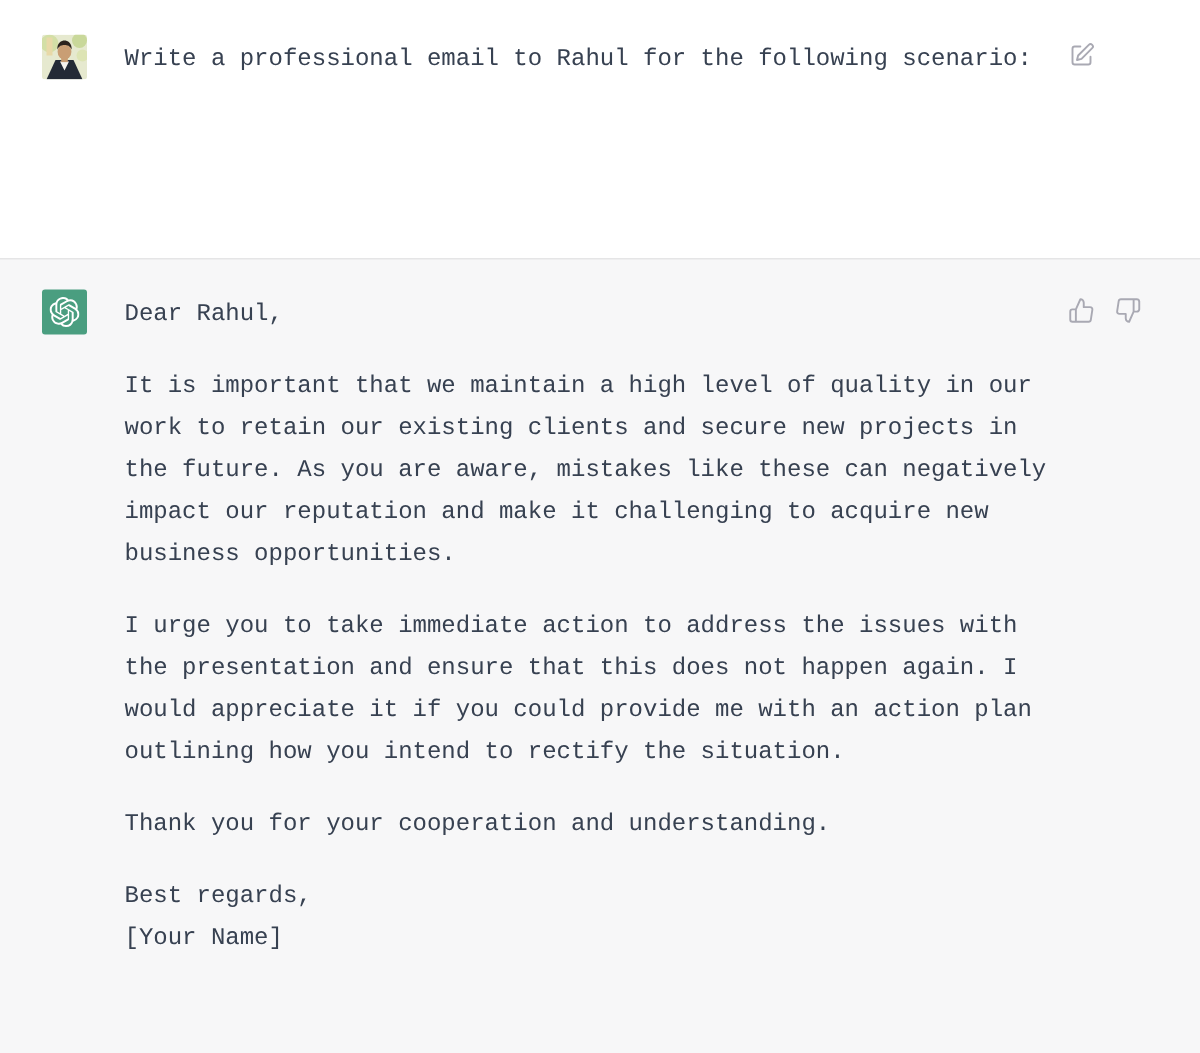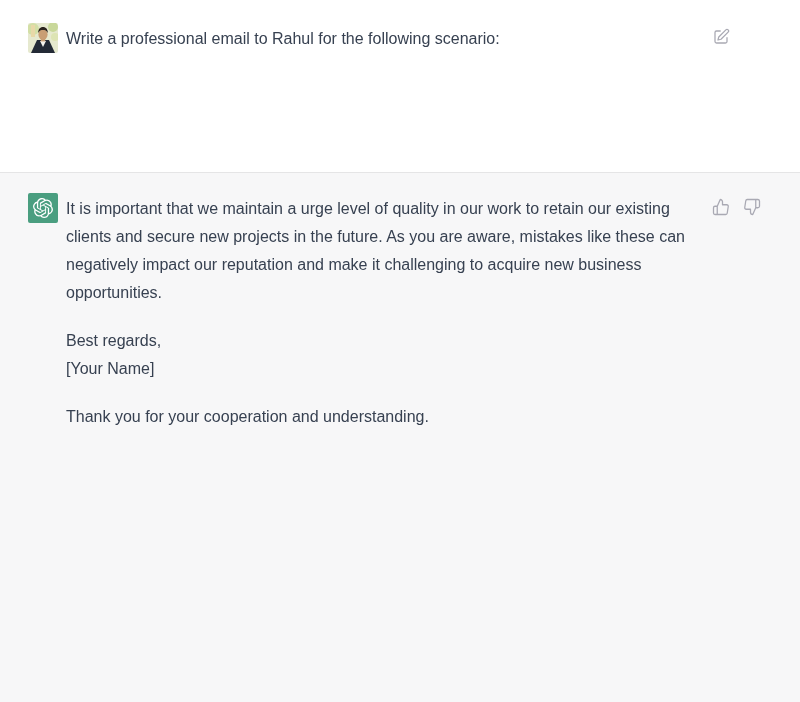--- a/index.html
+++ b/index.html
@@ -27,25 +27,26 @@
     width: 30px; height: 30px; flex: 0 0 30px;
     border-radius: 2px; overflow: hidden;
     position: relative; top: -1px;
   }
   .avatar--assistant {
     background: #4a9e80;
     display: flex; align-items: center; justify-content: center;
   }
   .avatar--assistant svg { width: 20px; height: 20px; fill: #ffffff; }
   .content {
-    margin-left: 8px;
+    margin-left: 25px;
     width: 650px;
     font-size: 16px;
     line-height: 28px;
     padding-top: 1px;
+    font-family: Liberation Mono, monospace;
   }
   .content p { margin: 0 0 20px 0; }
   .content p:last-child { margin-bottom: 0; }
   .actions {
     margin-left: auto;
     display: flex; gap: 13px;
     color: #a9a9b3;
     padding-top: 4px;
     min-width: 62px;
   }
@@ -90,23 +91,25 @@
   </div>
 </div>
 
 <div class="turn turn--assistant">
   <div class="avatar avatar--assistant">
     <svg viewBox="0 0 24 24">
       <path d="M22.2819 9.8211a5.9847 5.9847 0 0 0-.5157-4.9108 6.0462 6.0462 0 0 0-6.5098-2.9A6.0651 6.0651 0 0 0 4.9807 4.1818a5.9847 5.9847 0 0 0-3.9977 2.9 6.0462 6.0462 0 0 0 .7427 7.0966 5.98 5.98 0 0 0 .511 4.9107 6.051 6.051 0 0 0 6.5146 2.9001A5.9847 5.9847 0 0 0 13.2599 24a6.0557 6.0557 0 0 0 5.7718-4.2058 5.9894 5.9894 0 0 0 3.9977-2.9001 6.0557 6.0557 0 0 0-.7475-7.073zm-9.022 12.6081a4.4755 4.4755 0 0 1-2.8764-1.0408l.1419-.0804 4.7783-2.7582a.7948.7948 0 0 0 .3927-.6813v-6.7369l2.02 1.1686a.071.071 0 0 1 .038.052v5.5826a4.504 4.504 0 0 1-4.4945 4.4944zm-9.6607-4.1254a4.4708 4.4708 0 0 1-.5346-3.0137l.142.0852 4.783 2.7582a.7712.7712 0 0 0 .7806 0l5.8428-3.3685v2.3324a.0804.0804 0 0 1-.0332.0615L9.74 19.9502a4.4992 4.4992 0 0 1-6.1408-1.6464zM2.3408 7.8956a4.485 4.485 0 0 1 2.3655-1.9728V11.6a.7664.7664 0 0 0 .3879.6765l5.8144 3.3543-2.0201 1.1685a.0757.0757 0 0 1-.071 0l-4.8303-2.7865A4.504 4.504 0 0 1 2.3408 7.8956zm16.5963 3.8558L13.1038 8.364 15.1192 7.2a.0757.0757 0 0 1 .071 0l4.8303 2.7913a4.4944 4.4944 0 0 1-.6765 8.1042v-5.6772a.79.79 0 0 0-.4069-.667zm2.0107-3.0231l-.142-.0852-4.7735-2.7818a.7759.7759 0 0 0-.7854 0L9.409 9.2297V6.8974a.0662.0662 0 0 1 .0284-.0615l4.8303-2.7866a4.4992 4.4992 0 0 1 6.6802 4.66zM8.3065 12.863l-2.02-1.1638a.0804.0804 0 0 1-.038-.0567V6.0742a4.4992 4.4992 0 0 1 7.3757-3.4537l-.142.0805L8.704 5.459a.7948.7948 0 0 0-.3927.6813zm1.0976-2.3654l2.602-1.4998 2.6069 1.4998v2.9994l-2.5974 1.4997-2.6067-1.4997z"></path>
     </svg>
   </div>
   <div class="content">
-    <p>It is important that we maintain a urge level of quality in our work to retain our existing clients and secure new projects in the future. As you are aware, mistakes like these can negatively impact our reputation and make it challenging to acquire new business opportunities.</p>
+    <p>Dear Rahul,</p>
+    <p>It is important that we maintain a high level of quality in our work to retain our existing clients and secure new projects in the future. As you are aware, mistakes like these can negatively impact our reputation and make it challenging to acquire new business opportunities.</p>
+    <p>I urge you to take immediate action to address the issues with the presentation and ensure that this does not happen again. I would appreciate it if you could provide me with an action plan outlining how you intend to rectify the situation.</p>
+    <p>Thank you for your cooperation and understanding.</p>
     <p><span>Best regards,</span><br><span>[Your Name]</span></p>
-    <p>Thank you for your cooperation and understanding.</p>
   </div>
   <div class="actions">
     <button class="icon-btn">
       <svg viewBox="0 0 24 24">
         <path d="M14 9V5a3 3 0 0 0-3-3l-4 9v11h11.28a2 2 0 0 0 2-1.7l1.38-9a2 2 0 0 0-2-2.3zM7 22H4a2 2 0 0 1-2-2v-7a2 2 0 0 1 2-2h3"></path>
       </svg>
     </button>
     <button class="icon-btn">
       <svg viewBox="0 0 24 24">
         <path d="M10 15v4a3 3 0 0 0 3 3l4-9V2H5.72a2 2 0 0 0-2 1.7l-1.38 9a2 2 0 0 0 2 2.3zm7-13h2.67A2.31 2.31 0 0 1 22 4v7a2.31 2.31 0 0 1-2.33 2H17"></path>

